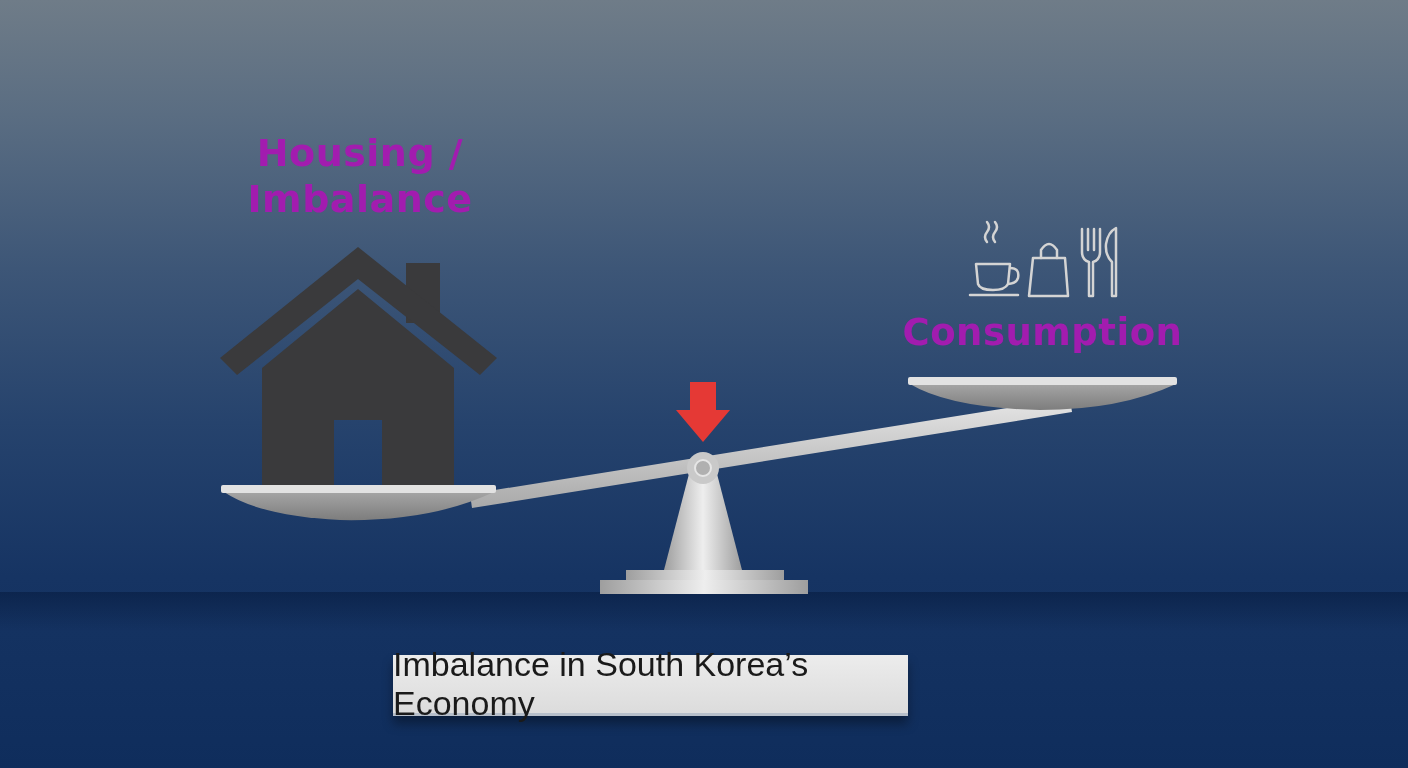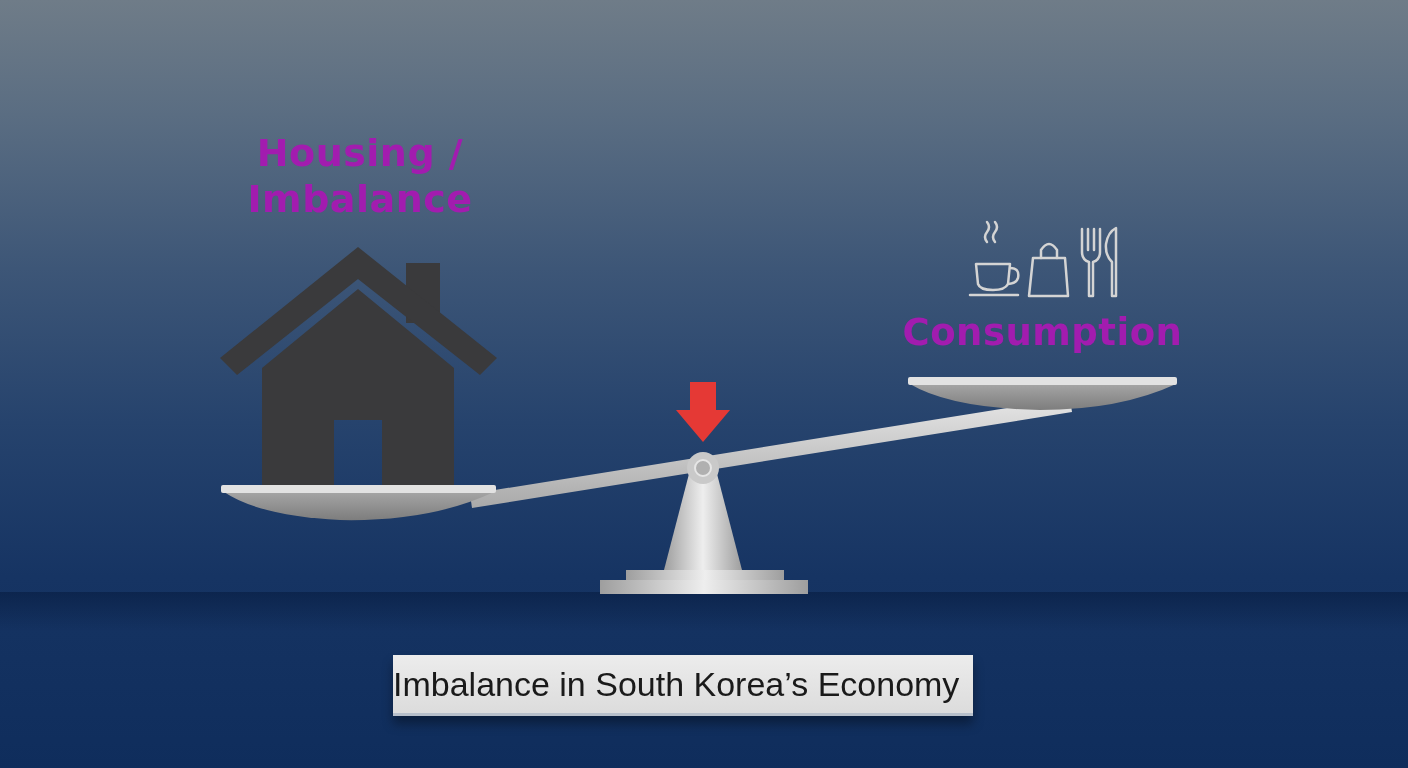--- a/index.html
+++ b/index.html
@@ -17,25 +17,25 @@
       font-family: "DejaVu Sans", sans-serif; letter-spacing: 0.5px;
     }
     .label-housing {
       left: 200px; top: 130px; width: 320px; font-size: 38px; line-height: 46px;
     }
     .label-consumption {
       left: 890px; top: 310px; width: 305px; font-size: 37px; line-height: 46px;
     }
     svg.scene { position: absolute; left: 0; top: 0; }
     .caption-box {
-      position: absolute; left: 393px; top: 655px; width: 580px; height: 58px;
+      position: absolute; left: 393px; top: 655px; width: 515px; height: 58px;
       background: linear-gradient(to bottom, #ececec, #dcdcdc);
       border-bottom: 3px solid #b7bfca;
       box-shadow: 0 8px 10px rgba(0,0,0,0.35);
-      display: flex; align-items: center; justify-content: flex-start;
+      display: flex; align-items: center; justify-content: center;
     }
     .caption-text {
       font-family: "Liberation Sans", sans-serif; font-size: 34px; color: #1a1a1a;
       letter-spacing: 0px;
     }
   </style>
 </head>
 <body>
 
 <div class="floor-shadow"></div>

